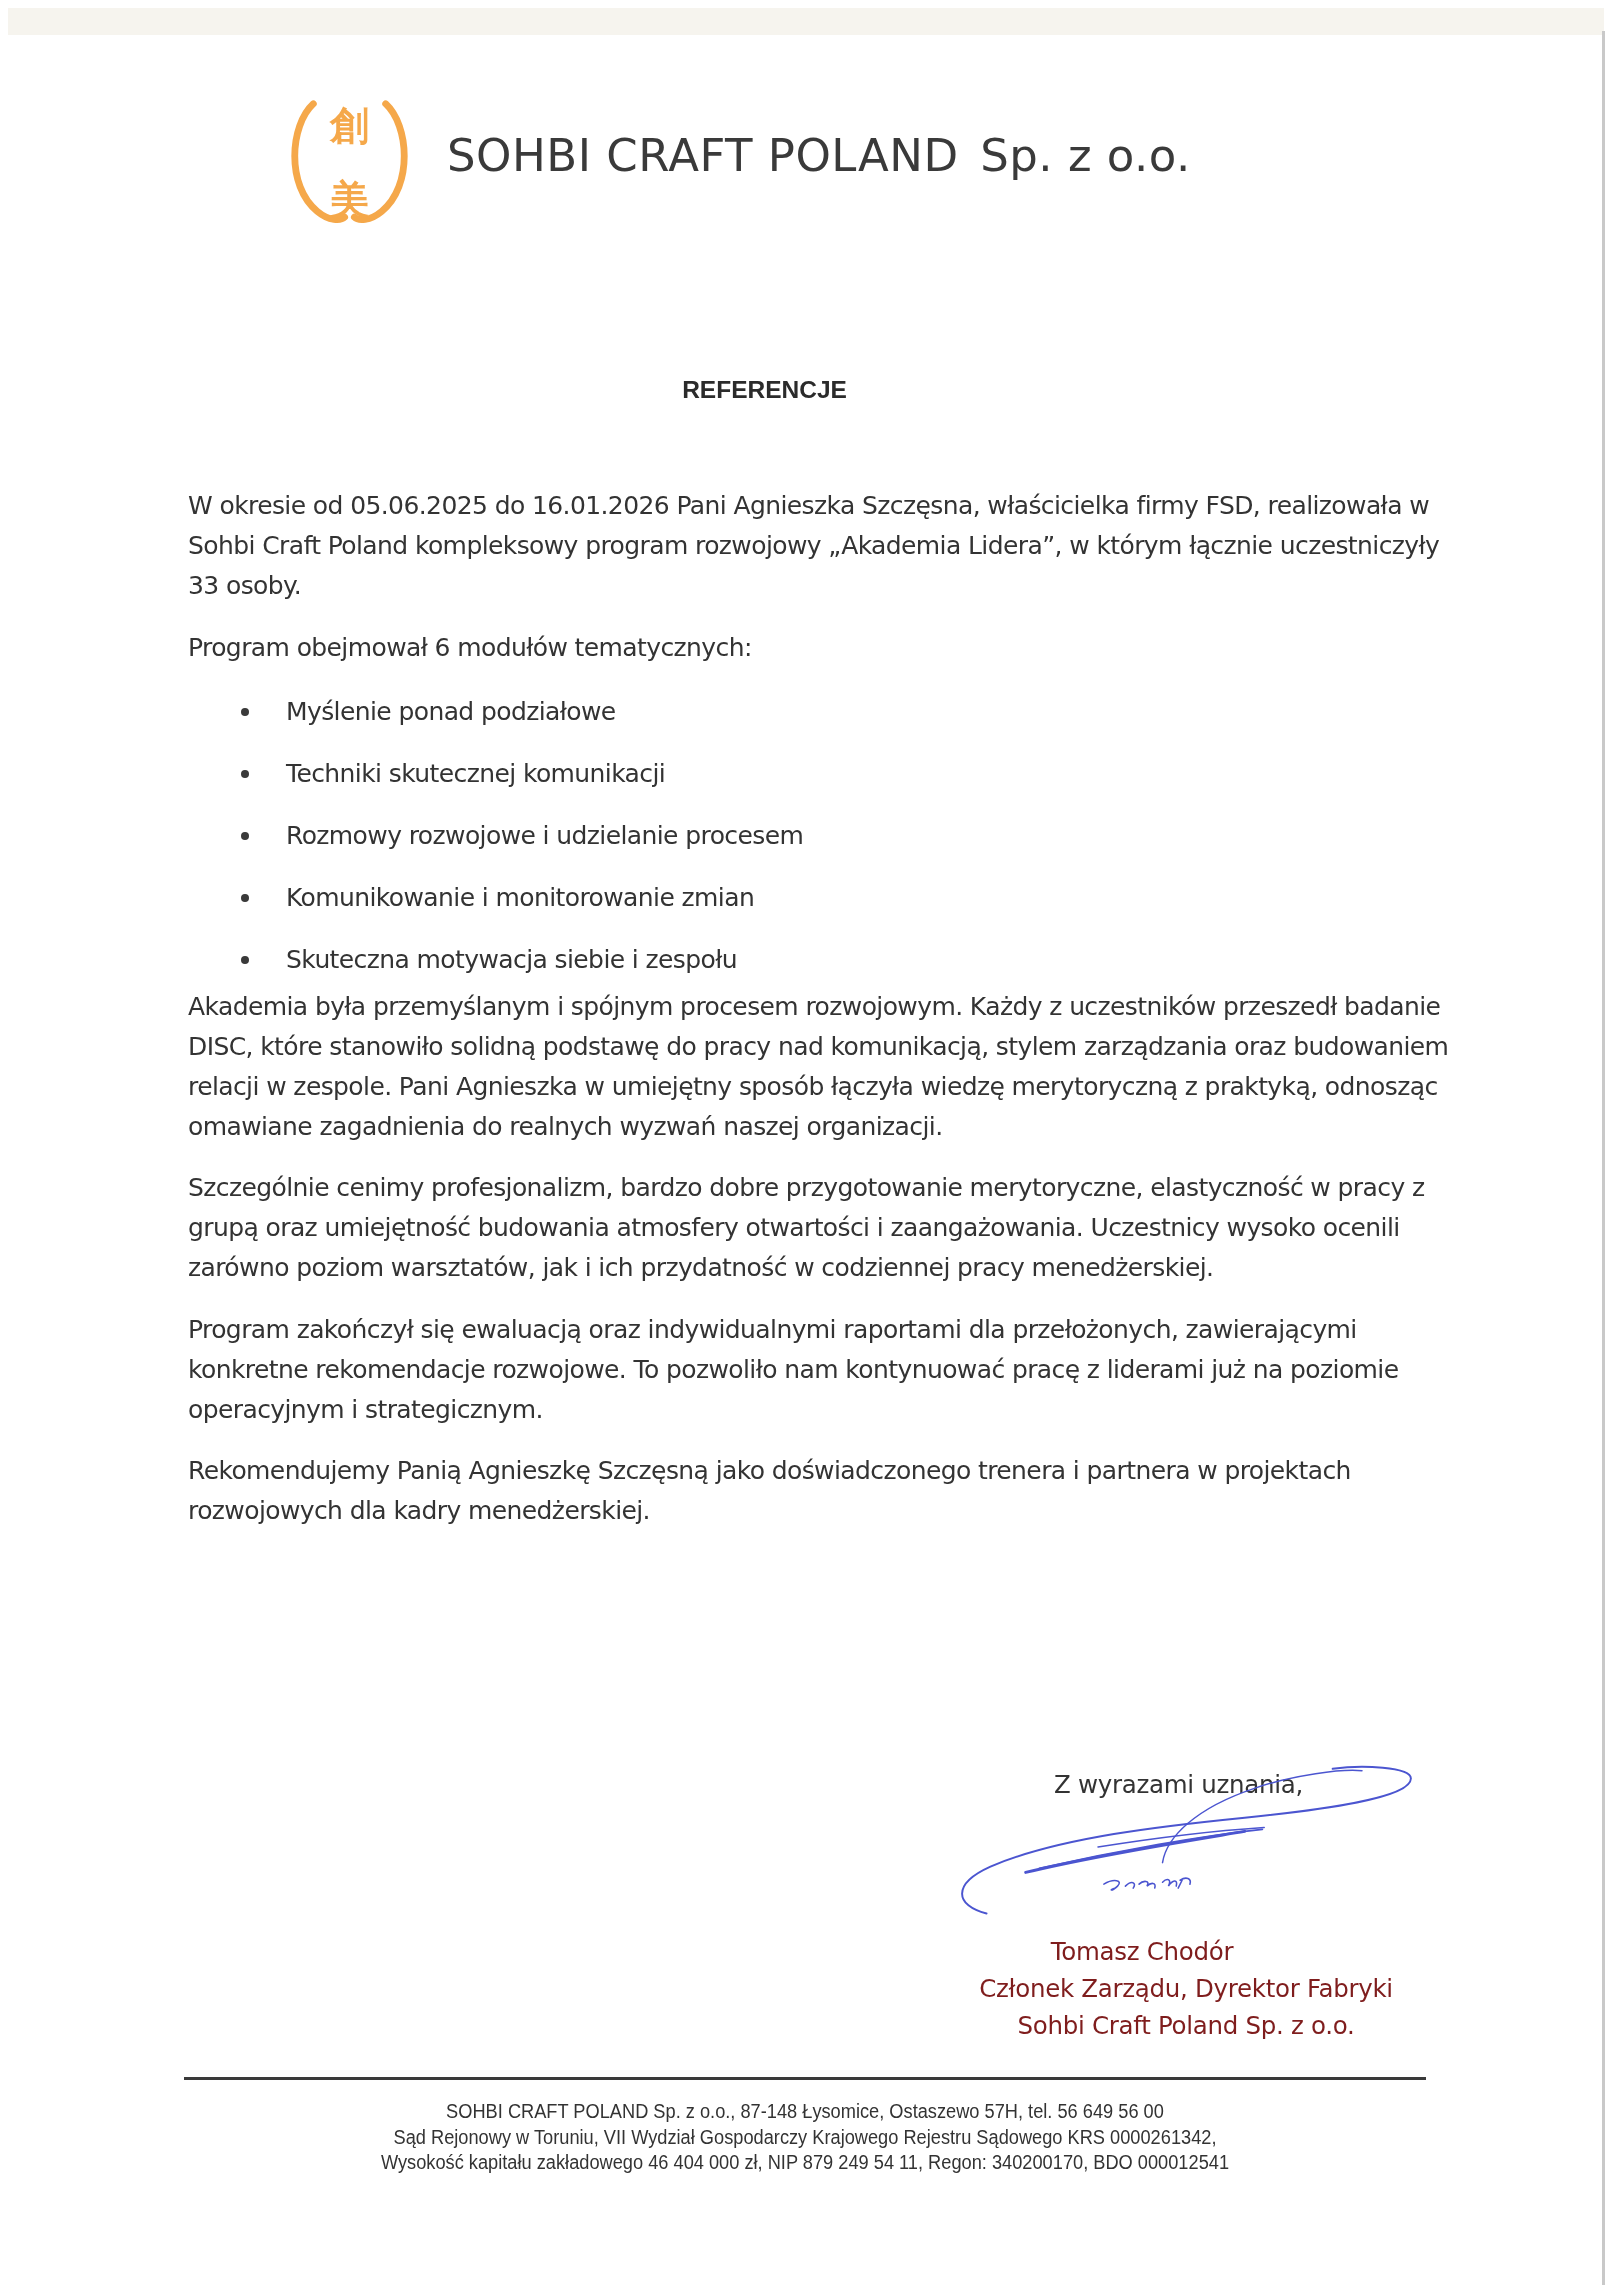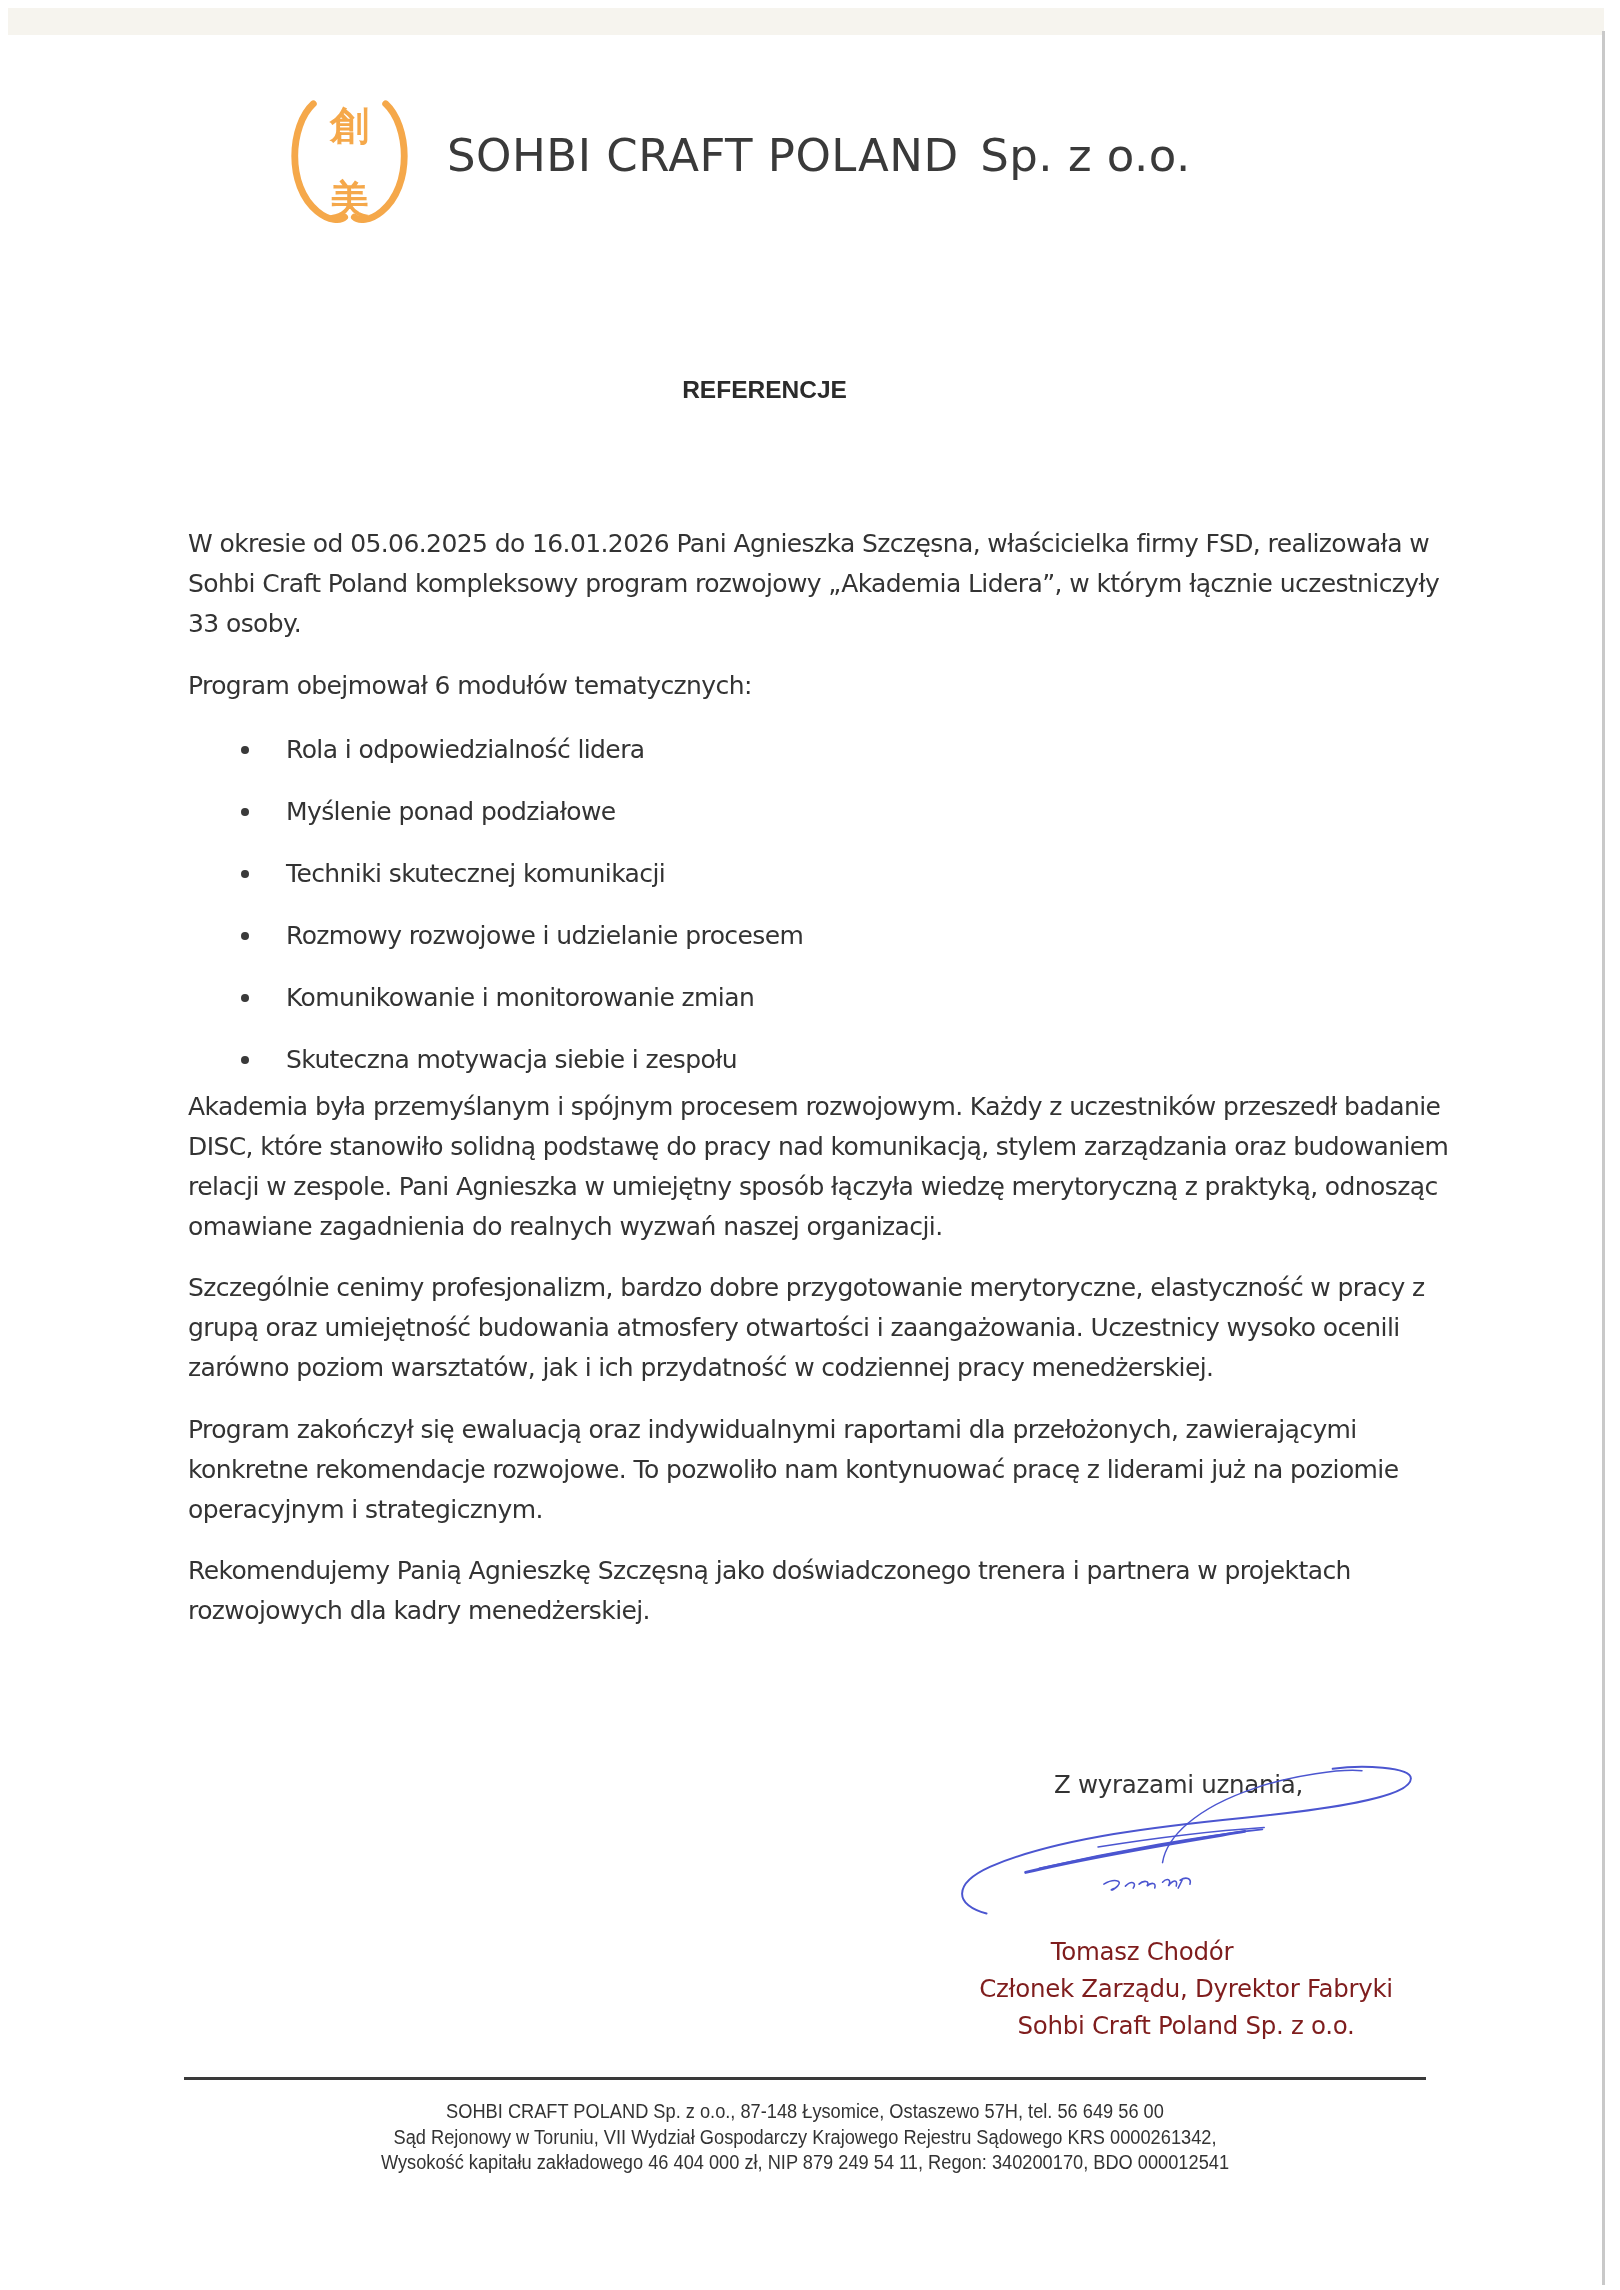--- a/index.html
+++ b/index.html
@@ -9,21 +9,21 @@
   .right-edge { position: absolute; left: 1602px; top: 31px; width: 2.9px; height: 2254px; background: #c9c9c9; }
 
   .logo { position: absolute; left: 284px; top: 92px; width: 131px; height: 133px; }
   .company-title { position: absolute; left: 447px; top: 129px; font-family: "DejaVu Sans", sans-serif;
         font-size: 45px; color: #3a3a3a; letter-spacing: 0.5px; white-space: nowrap; }
   .company-title .suffix { margin-left: 21.6px; }
 
   .doc-heading { position: absolute; left: 0; width: 1529px; top: 376px; text-align: center;
         font-family: "Liberation Sans", sans-serif; font-weight: bold; font-size: 24.5px; color: #2b2b2b; }
 
-  .body { position: absolute; left: 188px; top: 524px; width: 1274px;
+  .body { position: absolute; left: 188px; top: 486px; width: 1274px;
           font-family: "DejaVu Sans", sans-serif; font-size: 25px; line-height: 40px; color: #333333;
           letter-spacing: -0.6px; }
   .body p { margin: 0 0 21.6px 0; }
   .body ul { list-style: none; margin: 0 0 2px 0; padding: 0; }
   .body li { position: relative; padding-left: 98px; height: 62px; line-height: 40px; }
   .body li .bullet { position: absolute; left: 53px; top: 16.7px; width: 7.8px; height: 7.8px; border-radius: 50%; background: #3a3a3a; }
 
   .closing { position: absolute; left: 1054px; top: 1770px; font-family: "DejaVu Sans", sans-serif;
              font-size: 24.5px; color: #333; letter-spacing: -0.3px; }
   .signature { position: absolute; left: 951px; top: 1759px; width: 470px; height: 176px; }
@@ -54,21 +54,20 @@
 <div class="company-title">
   <span>SOHBI CRAFT POLAND</span><span class="suffix">Sp. z o.o.</span>
 </div>
 
 <div class="doc-heading">REFERENCJE</div>
 
 <div class="body">
   <p>W okresie od 05.06.2025 do 16.01.2026 Pani Agnieszka Szczęsna, właścicielka firmy FSD, realizowała w Sohbi Craft Poland kompleksowy program rozwojowy „Akademia Lidera”, w którym łącznie uczestniczyły 33 osoby.</p>
   <p style="margin-bottom:24px">Program obejmował 6 modułów tematycznych:</p>
   <ul>
-    <li><span class="bullet"></span><span>Rola i odpowiedzialność lidera</span></li>
     <li><span class="bullet"></span><span>Myślenie ponad podziałowe</span></li>
     <li><span class="bullet"></span><span>Techniki skutecznej komunikacji</span></li>
     <li><span class="bullet"></span><span>Rozmowy rozwojowe i udzielanie procesem</span></li>
     <li><span class="bullet"></span><span>Komunikowanie i monitorowanie zmian</span></li>
     <li style="height:45px"><span class="bullet"></span><span>Skuteczna motywacja siebie i zespołu</span></li>
   </ul>
   <p>Akademia była przemyślanym i spójnym procesem rozwojowym. Każdy z uczestników przeszedł badanie DISC, które stanowiło solidną podstawę do pracy nad komunikacją, stylem zarządzania oraz budowaniem relacji w zespole. Pani Agnieszka w umiejętny sposób łączyła wiedzę merytoryczną z praktyką, odnosząc omawiane zagadnienia do realnych wyzwań naszej organizacji.</p>
   <p>Szczególnie cenimy profesjonalizm, bardzo dobre przygotowanie merytoryczne, elastyczność w pracy z grupą oraz umiejętność budowania atmosfery otwartości i zaangażowania. Uczestnicy wysoko ocenili zarówno poziom warsztatów, jak i ich przydatność w codziennej pracy menedżerskiej.</p>
   <p>Program zakończył się ewaluacją oraz indywidualnymi raportami dla przełożonych, zawierającymi konkretne rekomendacje rozwojowe. To pozwoliło nam kontynuować pracę z liderami już na poziomie operacyjnym i strategicznym.</p>
   <p>Rekomendujemy Panią Agnieszkę Szczęsną jako doświadczonego trenera i partnera w projektach rozwojowych dla kadry menedżerskiej.</p>

